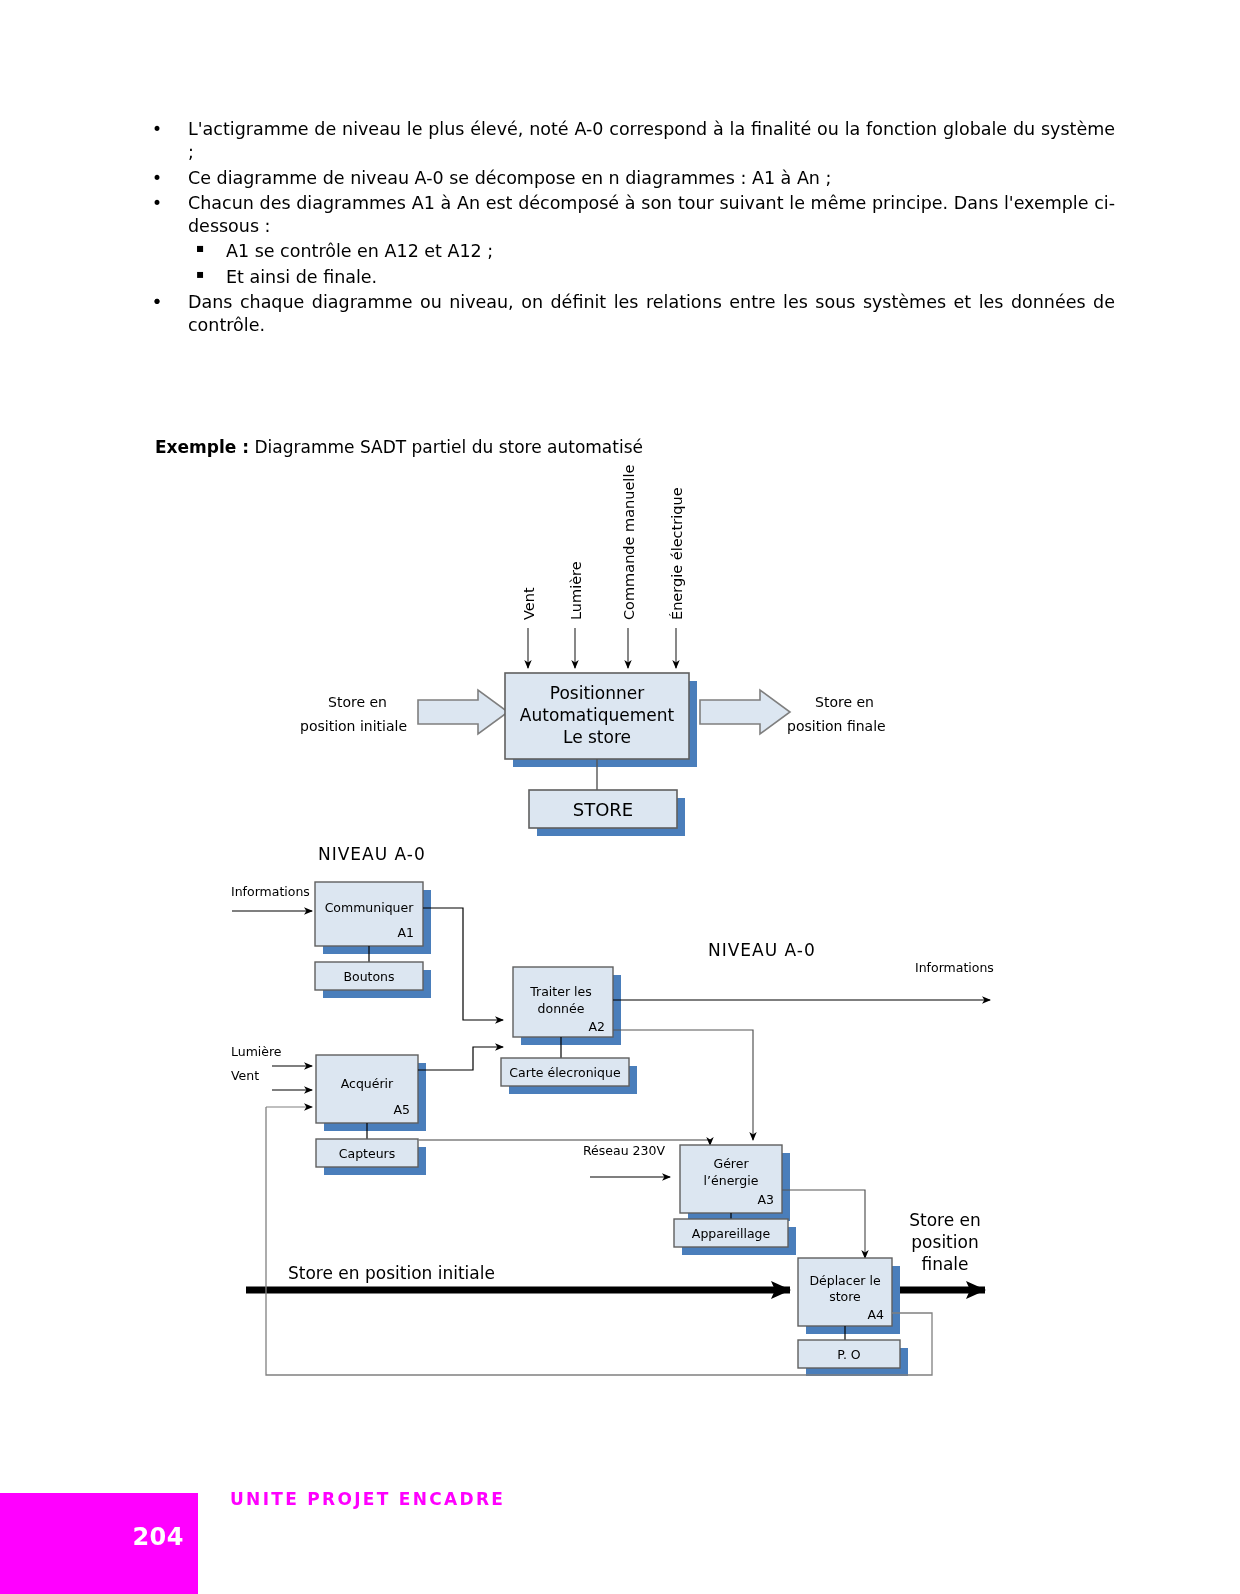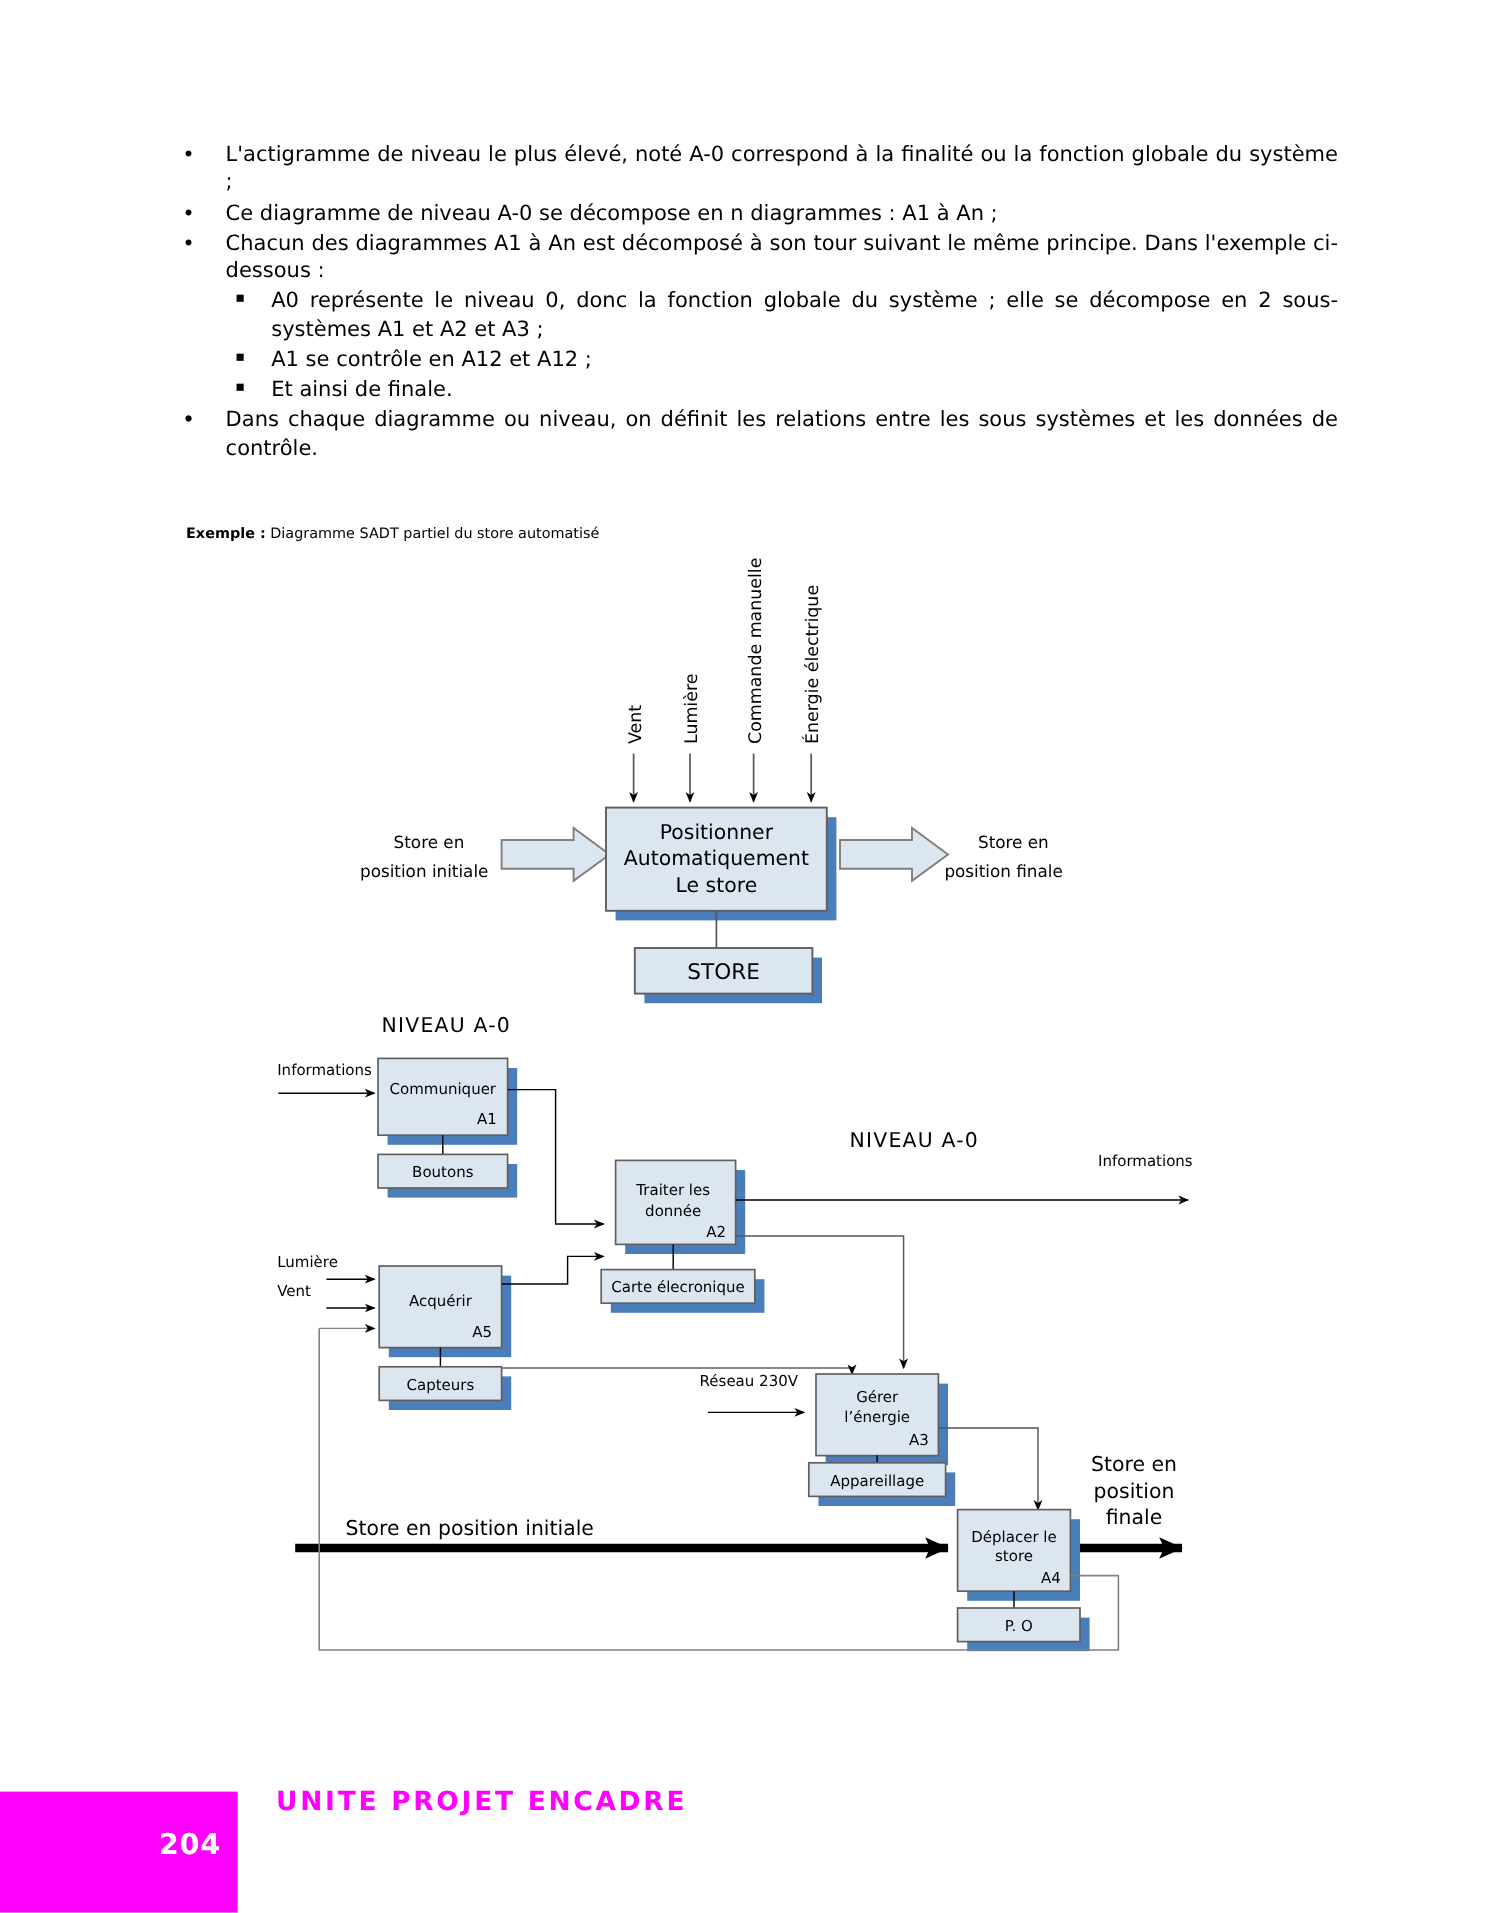--- a/index.html
+++ b/index.html
@@ -29,37 +29,37 @@
     position:relative; padding-left:38px; margin-top:2px;
     text-align:justify;
   }
   ul.lvl2 > li > .bullet2 {
     position:absolute; left:8px; top:-1px;
     font-size:12px; line-height:1.6;
   }
   .justified { text-align:justify; text-align-last:left; }
   .exemple {
     position:absolute; left:155px; top:437px;
-    font-size:12px; color:#000;
+    font-size:17px; color:#000;
   }
   .exemple b { font-weight:bold; }
 
   
   .footer-block {
     position:absolute; left:0px; top:1493px;
     width:198px; height:101px; background:#ff00ff;
   }
   .footer-pagenum {
     position:absolute; right:14px; top:30px;
     color:#ffffff; font-size:24px; font-weight:bold;
     letter-spacing:0.5px;
   }
   .footer-title {
     position:absolute; left:230px; top:1489px;
-    color:#ff00ff; font-size:22px; font-weight:bold;
+    color:#ff00ff; font-size:17px; font-weight:bold;
     letter-spacing:2.3px;
   }
 
   
   svg.diagram { position:absolute; left:0; top:0; }
   .sdt-label { font-family:"DejaVu Sans", sans-serif; font-size:14px; fill:#000; }
   .sdt-label-sm { font-family:"DejaVu Sans", sans-serif; font-size:12.5px; fill:#000; }
   .sdt-niveau { font-family:"DejaVu Sans", sans-serif; font-size:17px; fill:#000; letter-spacing:1px;}
   .sdt-big { font-family:"DejaVu Sans", sans-serif; font-size:17px; fill:#000; }
   .sdt-store { font-family:"DejaVu Sans", sans-serif; font-size:18px; fill:#000; }
@@ -77,21 +77,20 @@
     <li>
       <span class="bullet">•</span>
       <span>Ce diagramme de niveau A-0 se décompose en n diagrammes : A1 à An ;</span>
     </li>
     <li>
       <span class="bullet">•</span>
       <span class="justified">Chacun des diagrammes A1 à An est décomposé à son tour suivant le même principe. Dans l'exemple ci-dessous :</span>
       <ul class="lvl2">
         <li>
           <span class="bullet2">▪</span>
-          <span class="justified">A0 représente le niveau 0, donc la fonction globale du système ; elle se décompose en 2 sous-systèmes A1 et A2 et A3 ;</span>
         </li>
         <li>
           <span class="bullet2">▪</span>
           <span>A1 se contrôle en A12 et A12 ;</span>
         </li>
         <li>
           <span class="bullet2">▪</span>
           <span>Et ainsi de finale.</span>
         </li>
       </ul>

